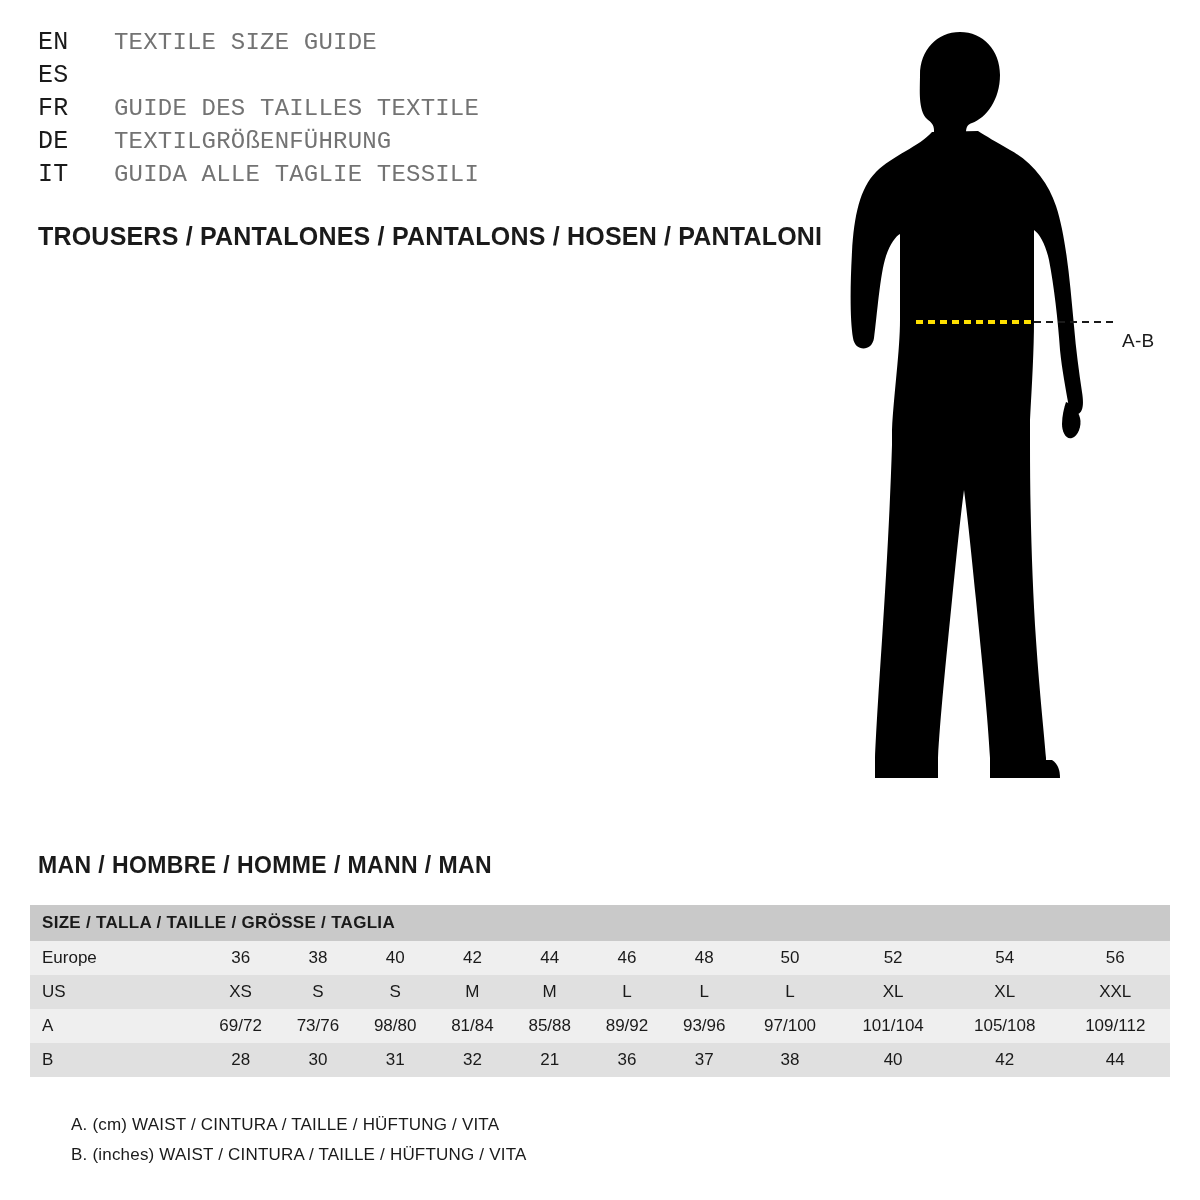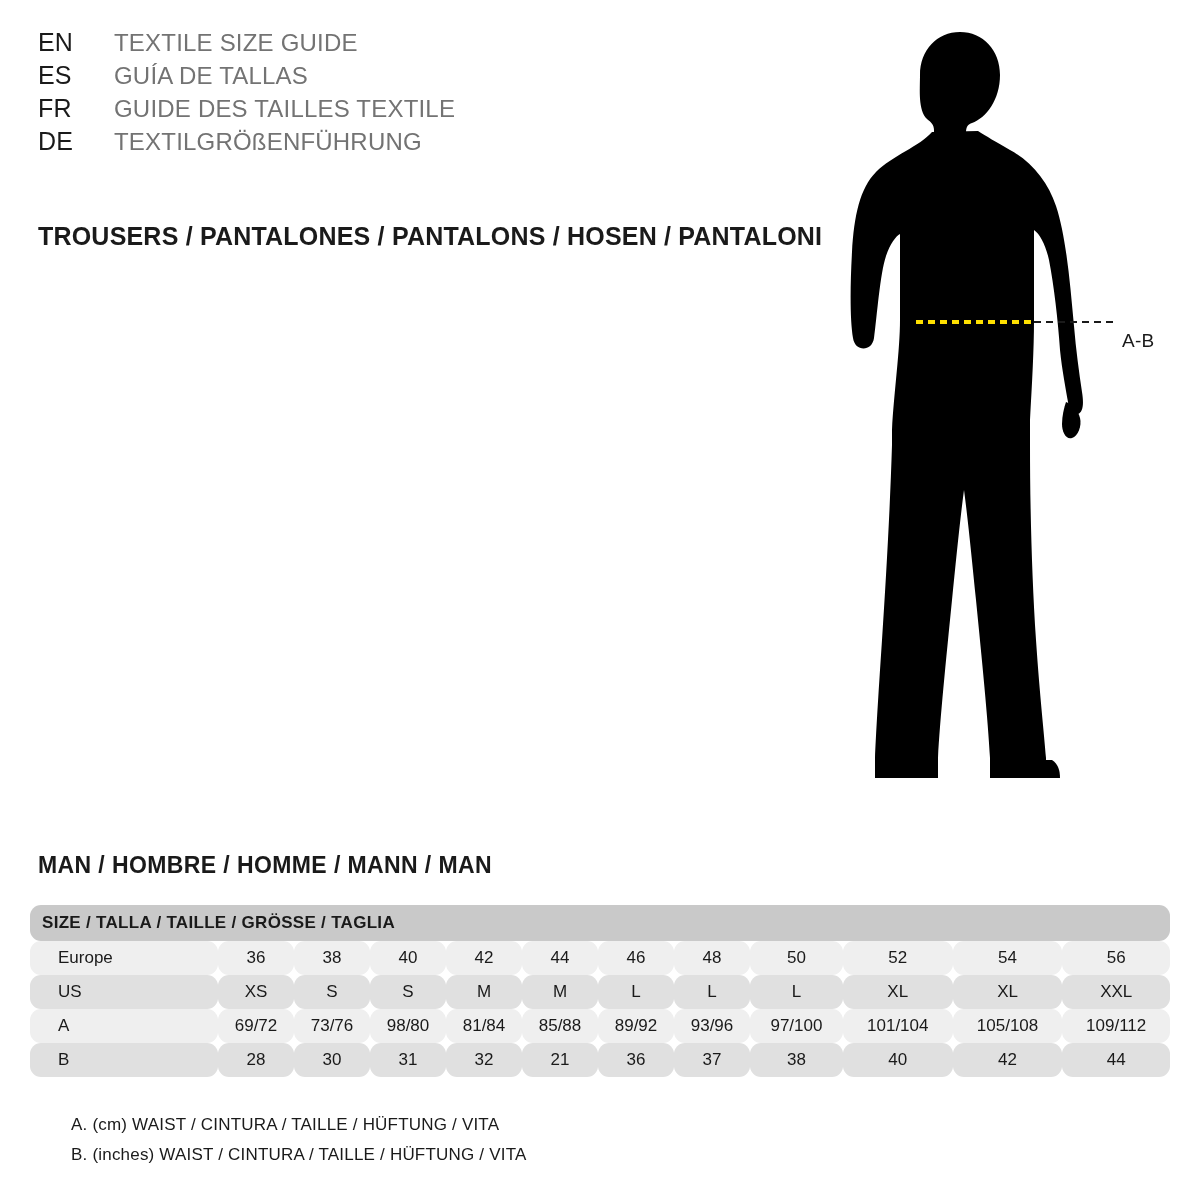--- a/index.html
+++ b/index.html
@@ -20,20 +20,21 @@
   .lang-block {
     position: absolute;
     left: 38px;
     top: 28px;
     width: 760px;
   }
   .lang-row {
     display: flex;
     align-items: baseline;
     height: 33px;
+    font-family: Liberation Mono, monospace;
   }
   .lang-code {
     width: 76px;
     font-size: 25px;
     letter-spacing: 0.2px;
     color: #1a1a1a;
   }
   .lang-name {
     font-size: 24px;
     letter-spacing: 0.2px;
@@ -90,35 +91,34 @@
     font-size: 17px;
   }
   .size-table th,
   .size-table td {
     padding: 0;
     height: 34px;
     font-weight: normal;
     color: #1a1a1a;
     text-align: center;
     vertical-align: middle;
-    border-radius: 11px;
   }
   .size-table thead th {
     background: #c9c9c9;
     text-align: left;
     padding-left: 12px;
     font-weight: bold;
     letter-spacing: 0.3px;
     height: 36px;
   }
   .size-table tbody tr:nth-child(odd) { background: #efefef; }
   .size-table tbody tr:nth-child(even) { background: #e0e0e0; }
   .size-table td.row-label {
     text-align: left;
-    padding-left: 28px;
+    padding-left: 12px;
     width: 160px;
   }
 
   .footnotes {
     position: absolute;
     left: 38px;
     top: 1110px;
   }
   .footnote {
     font-size: 17px;
@@ -132,29 +132,32 @@
 </head>
 <body>
 
 <div class="lang-block">
   <div class="lang-row">
     <span class="lang-code">EN</span>
     <span class="lang-name">TEXTILE SIZE GUIDE</span>
   </div>
   <div class="lang-row">
     <span class="lang-code">ES</span>
-    <span class="lang-name">GUÍA DE TALLAS</span>
   </div>
   <div class="lang-row">
     <span class="lang-code">FR</span>
     <span class="lang-name">GUIDE DES TAILLES TEXTILE</span>
   </div>
   <div class="lang-row">
     <span class="lang-code">DE</span>
     <span class="lang-name">TEXTILGRÖßENFÜHRUNG</span>
+  </div>
+  <div class="lang-row">
+    <span class="lang-code">IT</span>
+    <span class="lang-name">GUIDA ALLE TAGLIE TESSILI</span>
   </div>
 </div>
 
 <div class="garment-title">TROUSERS / PANTALONES / PANTALONS / HOSEN / PANTALONI</div>
 
 <div class="figure-wrap">
   <svg class="figure-svg" width="370" height="790" viewBox="0 0 370 790" xmlns="http://www.w3.org/2000/svg">
     <g>
 
       <path fill="#000000" d="M140 12 C163 12 180 30 180 55 C180 80 166 98 152 103 C148 104 146 107 146 112 L146 120 L114 120 L114 110 C114 105 111 102 107 99 C98 90 100 70 100 55 C100 30 117 12 140 12 Z"></path>

